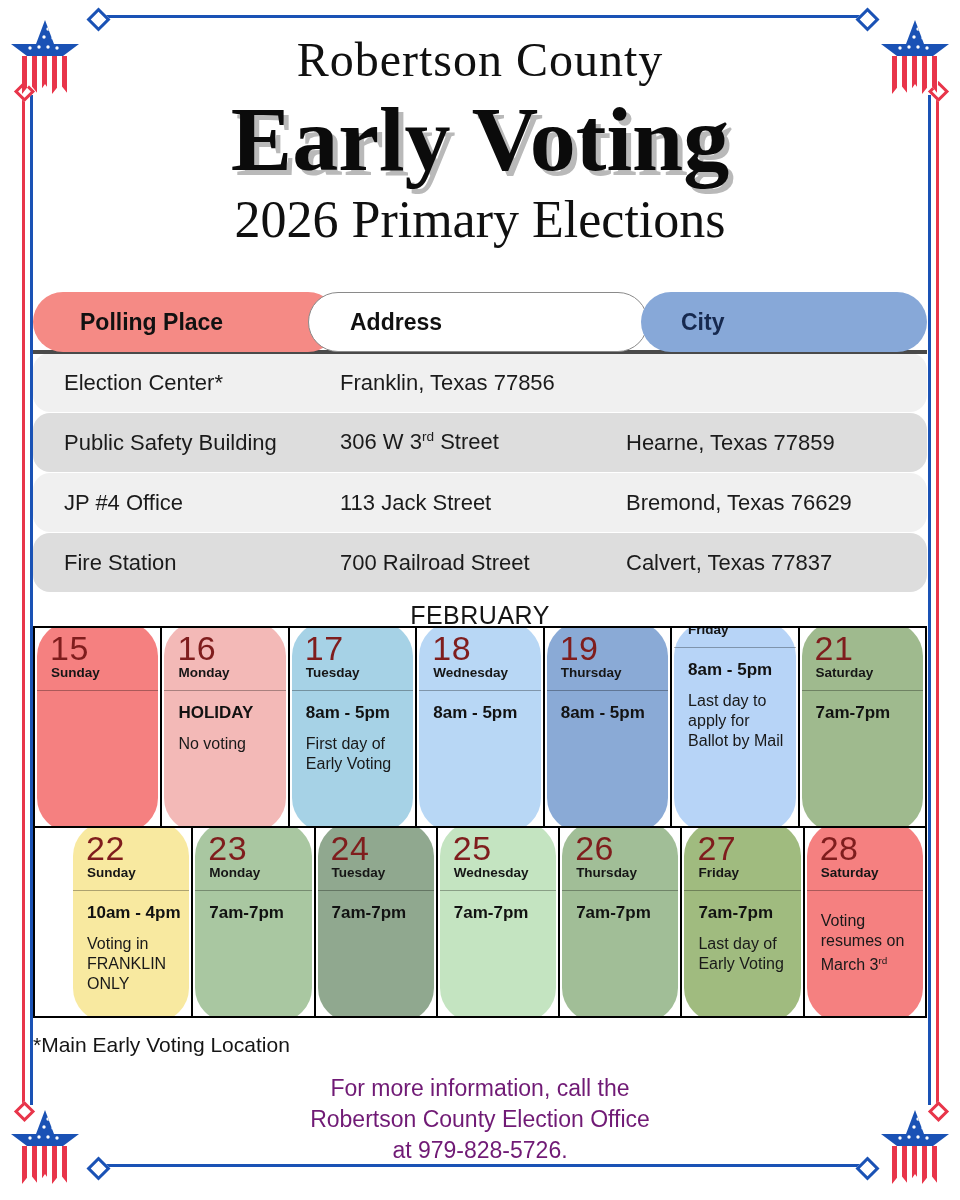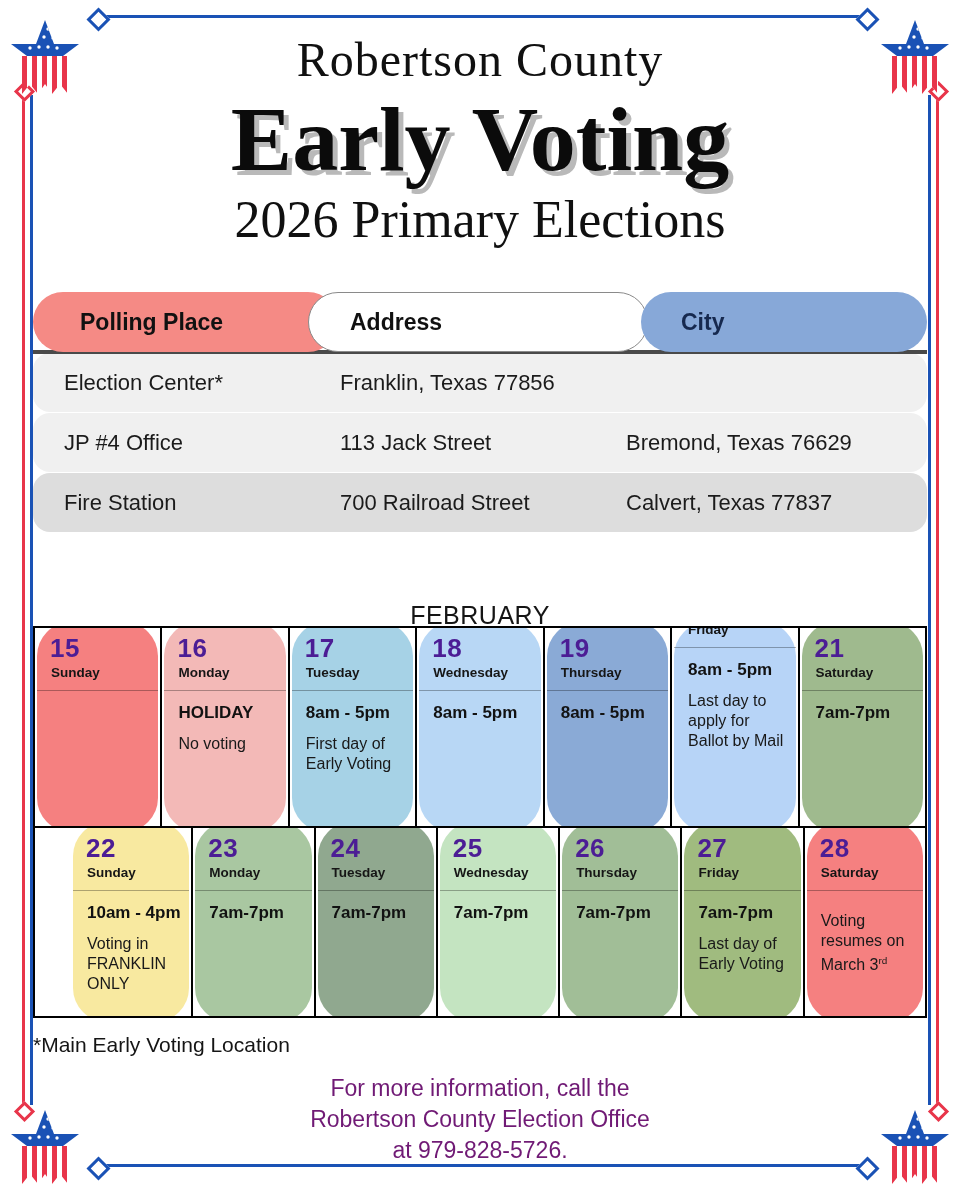--- a/index.html
+++ b/index.html
@@ -92,21 +92,21 @@
   }
   .cell + .cell{border-left:2.5px solid #000000;}
   .cal-row.r2 .cell{height:188px;}
   .tile{
     position:absolute;left:2px;top:-6px;right:2px;bottom:-6px;
     border-radius:34px;
   }
   .tile-inner{position:absolute;left:0;top:0;right:0;bottom:0;
     display:flex;flex-direction:column;}
   .daynum{
-    font-size:26px;font-weight:700;color:#4c1d95;
+    font-size:34px;font-weight:400;color:#7f1d1d;
     padding:9px 0 0 13px;line-height:34px;letter-spacing:.5px;
   }
   .dayname{font-size:13.5px;font-weight:bold;color:#161616;padding:0 0 0 14px;line-height:16px;}
   .divider{height:1px;background:rgba(0,0,0,.30);margin:9px 0 0 0;}
   .cellbody{padding:11px 8px 0 14px;}
   .time{font-size:17px;font-weight:bold;color:#121212;line-height:21px;}
   .note{font-size:16px;color:#191919;line-height:20px;margin-top:11px;}
   .note.tight{margin-top:9px;}
 
   
@@ -277,20 +277,25 @@
     <div class="pill pill-city">City</div>
     <div class="pill pill-addr">Address</div>
     <div class="head-rule"></div>
   </div>
 
   <div class="loc-row odd">
     <div class="c-place">Election Center*</div>
     <div class="c-city">Franklin, Texas 77856</div>
   </div>
 
+  <div class="loc-row even">
+    <div class="c-place">Public Safety Building</div>
+    <div class="c-addr"><span>306 W 3</span><sup>rd</sup><span> Street</span></div>
+    <div class="c-city">Hearne, Texas 77859</div>
+  </div>
 
   <div class="loc-row odd">
     <div class="c-place">JP #4 Office</div>
     <div class="c-addr">113 Jack Street</div>
     <div class="c-city">Bremond, Texas 76629</div>
   </div>
 
   <div class="loc-row even">
     <div class="c-place">Fire Station</div>
     <div class="c-addr">700 Railroad Street</div>

